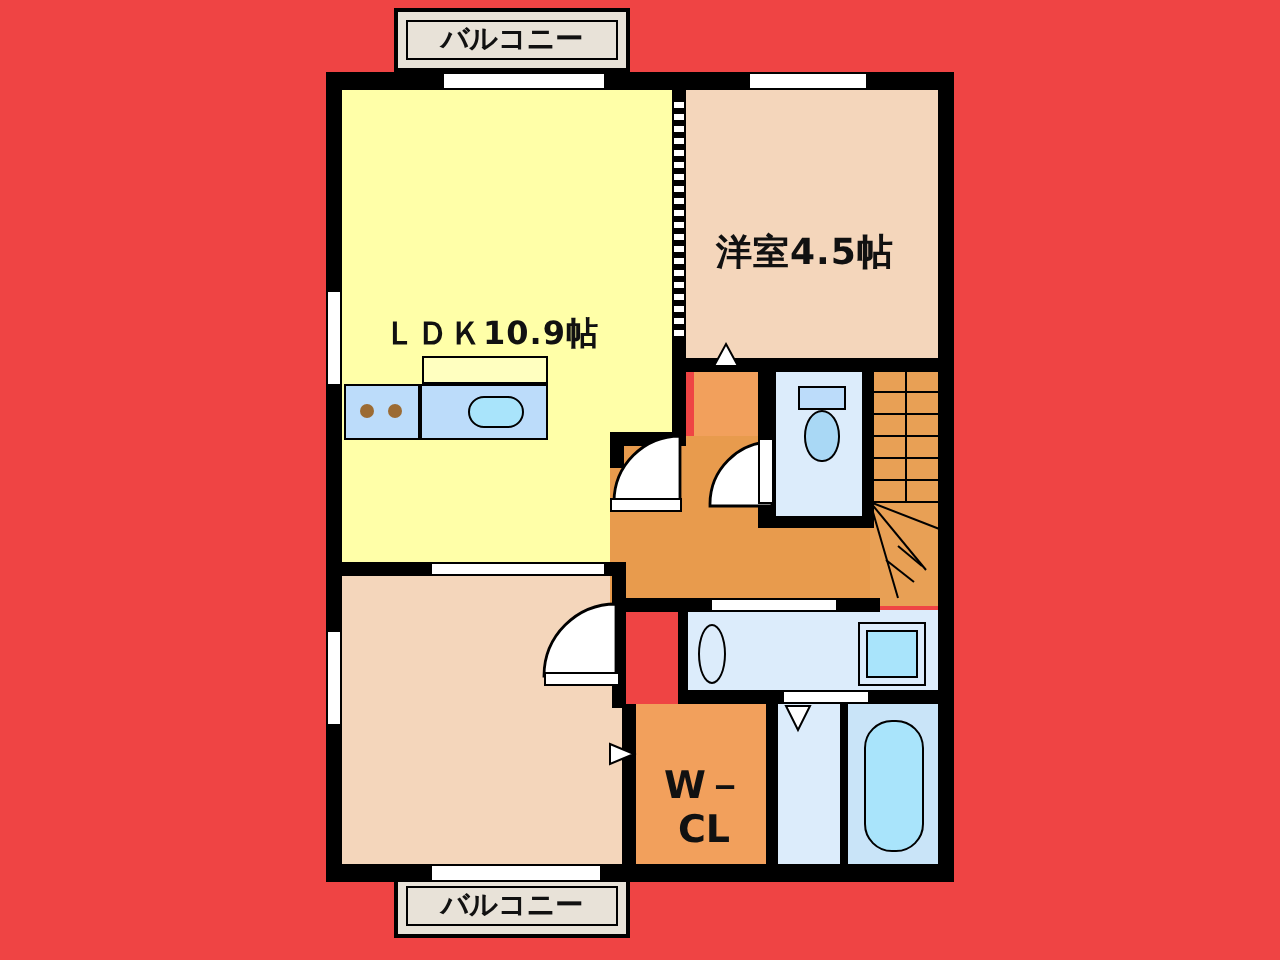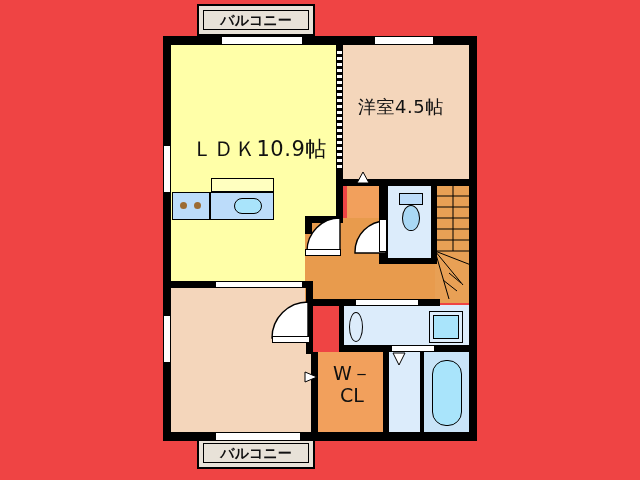--- a/index.html
+++ b/index.html
@@ -52,27 +52,28 @@
   .wcl     { background: #f2a05c; }
   .stairs  { background: #e8a055; }
   .wet     { background: #dcecfb; }
   .bathrm  { background: #c9e4f8; }
 
   
   .wall { background: #000000; }
 
   
   .rm-label {
-    font-weight: normal;
+    font-weight: bold;
     color: #111;
     white-space: nowrap;
     line-height: 1;
     z-index: 6;
-  }
-  .lbl-ldk   { font-size: 21px; letter-spacing: 0.5px; }
+    margin-top: 20px;
+  }
+  .lbl-ldk   { font-size: 16px; letter-spacing: 0.5px; }
   .lbl-room  { font-size: 18px; letter-spacing: 0.5px; }
   .lbl-wcl   { font-size: 19px; text-align: center; line-height: 1.15; }
 
   
   .fx { box-sizing: border-box; }
   .counter {
     background: #ffffc0;
     border: 1px solid #000;
   }
   .kitchen-top {

